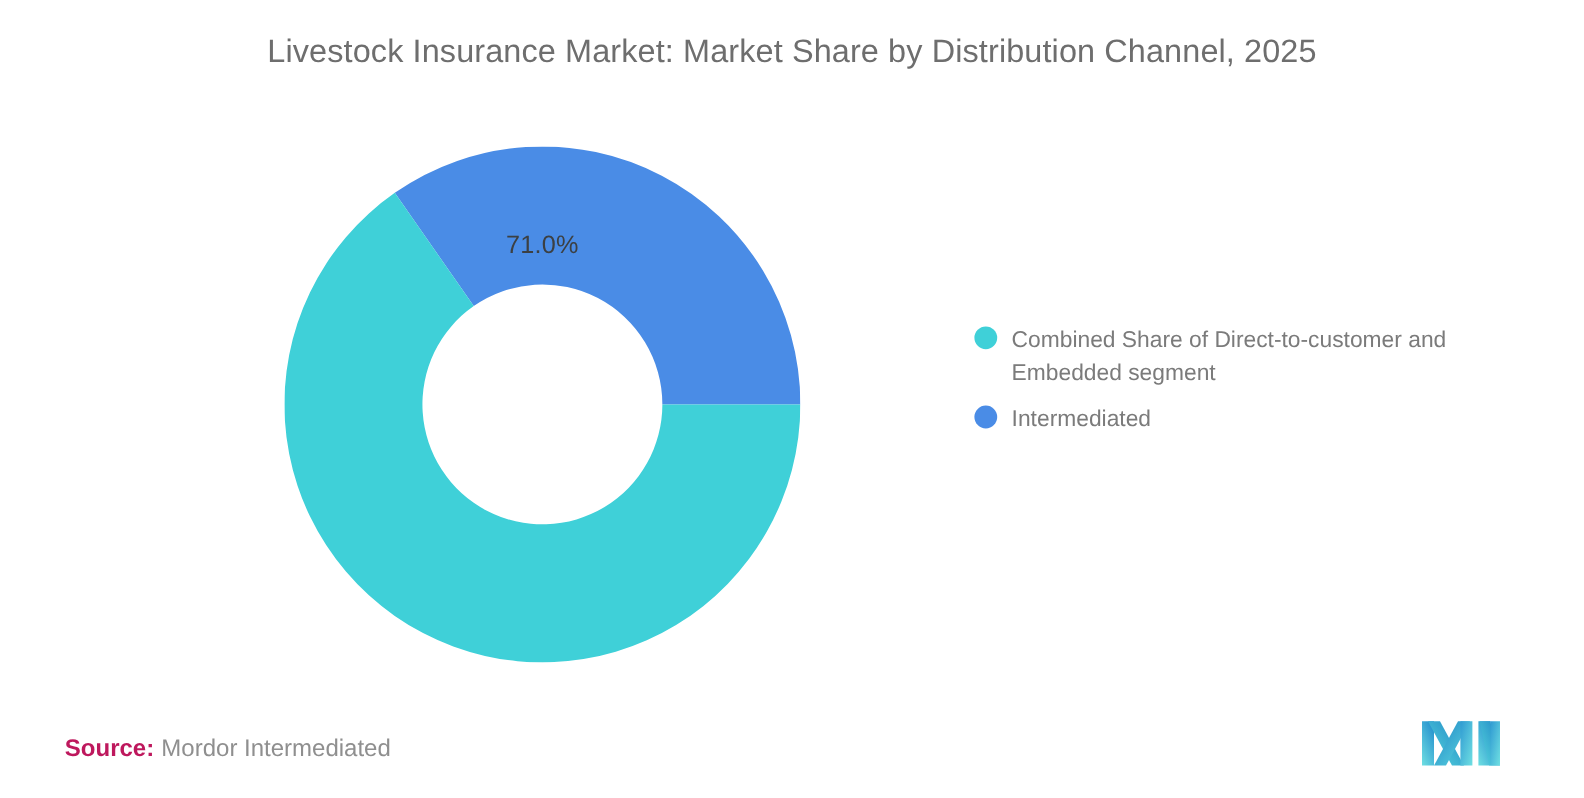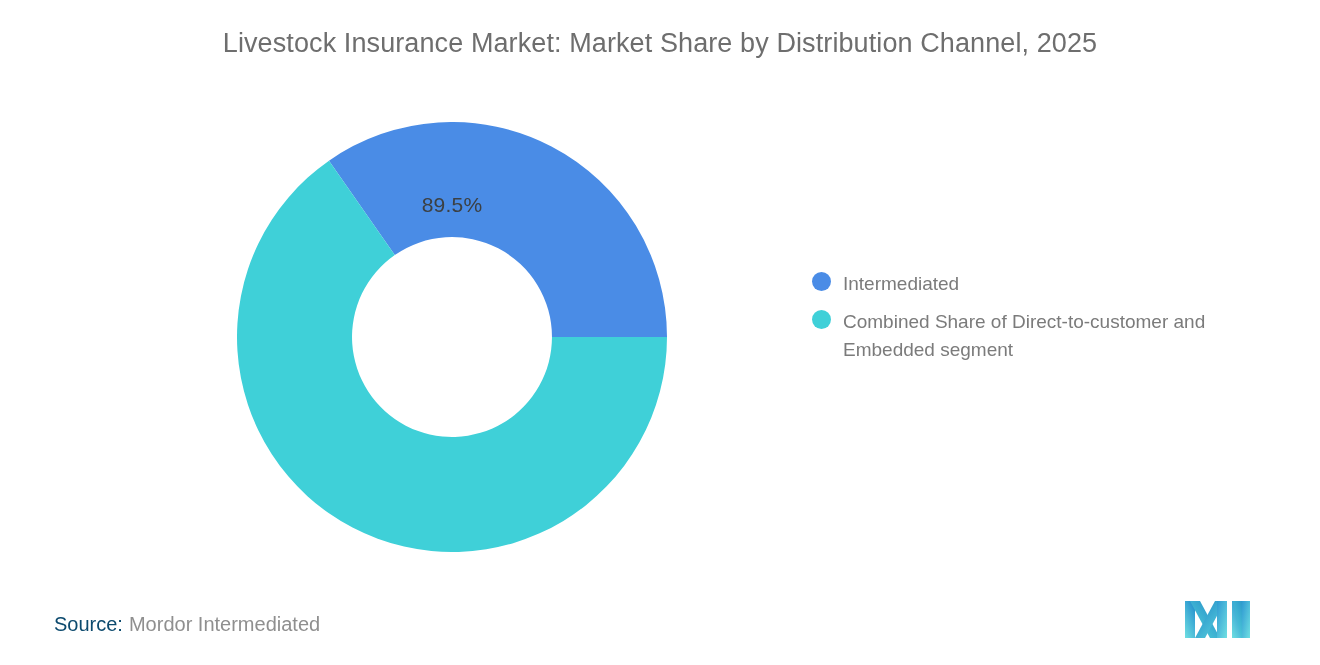--- a/index.html
+++ b/index.html
@@ -83,22 +83,22 @@
 
   #source-line {
     position: absolute;
     left: 54px;
     top: 613px;
     font-size: 20px;
     color: #8a8a8a;
     white-space: nowrap;
   }
   #source-label {
-    font-weight: 400;
-    color: #0c4a6e;
+    font-weight: 700;
+    color: #be185d;
   }
   #source-value {
     margin-left: 6px;
     font-weight: 400;
     color: #8f8f8f;
   }
 
   #brand-logo {
     position: absolute;
     left: 1184px;
@@ -115,30 +115,30 @@
 
 <div id="donut-wrap">
   <svg id="donut-svg" viewBox="0 0 430 430">
     <g>
       <path id="slice-0" d="M 91.98863720921398 38.667346687139 A 215 215 0 0 1 429.99998690145105 215.0750491563117 L 314.97499390917477 215.03489785768494 A 99.97500000000001 99.97500000000001 0 0 0 157.79971630228448 133.00531620951963 Z" fill="#4a8ce6"></path>
       <path id="slice-1" d="M 429.99998690145105 215.0750491563117 A 215 215 0 1 1 91.98863720921408 38.667346687138945 L 157.79971630228454 133.0053162095196 A 99.97500000000001 99.97500000000001 0 1 0 314.97499390917477 215.03489785768494 Z" fill="#3fd0d8"></path>
     </g>
   </svg>
 </div>
 
-<div id="slice-label-primary">89.5%</div>
+<div id="slice-label-primary">71.0%</div>
 
 <div id="legend">
   <div class="legend-row">
+    <span class="legend-swatch" id="sw1" style="background: rgb(63, 208, 216);"></span>
+    <span class="legend-text">Combined Share of Direct-to-customer and Embedded segment</span>
+  </div>
+  <div class="legend-row">
     <span class="legend-swatch" id="sw0" style="background: rgb(74, 140, 230);"></span>
     <span class="legend-text">Intermediated</span>
-  </div>
-  <div class="legend-row">
-    <span class="legend-swatch" id="sw1" style="background: rgb(63, 208, 216);"></span>
-    <span class="legend-text">Combined Share of Direct-to-customer and Embedded segment</span>
   </div>
 </div>
 
 <div id="source-line">
   <span id="source-label">Source:</span><span id="source-value">Mordor Intermediated</span>
 </div>
 
 <div id="brand-logo">
   <svg viewBox="0 0 68 39" width="68" height="39" aria-hidden="true">
     <defs>

